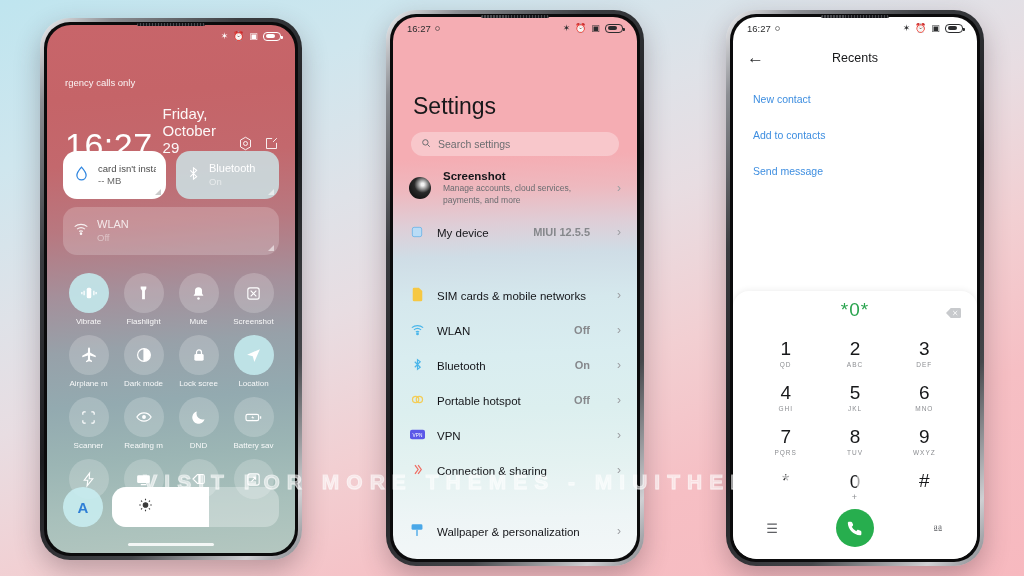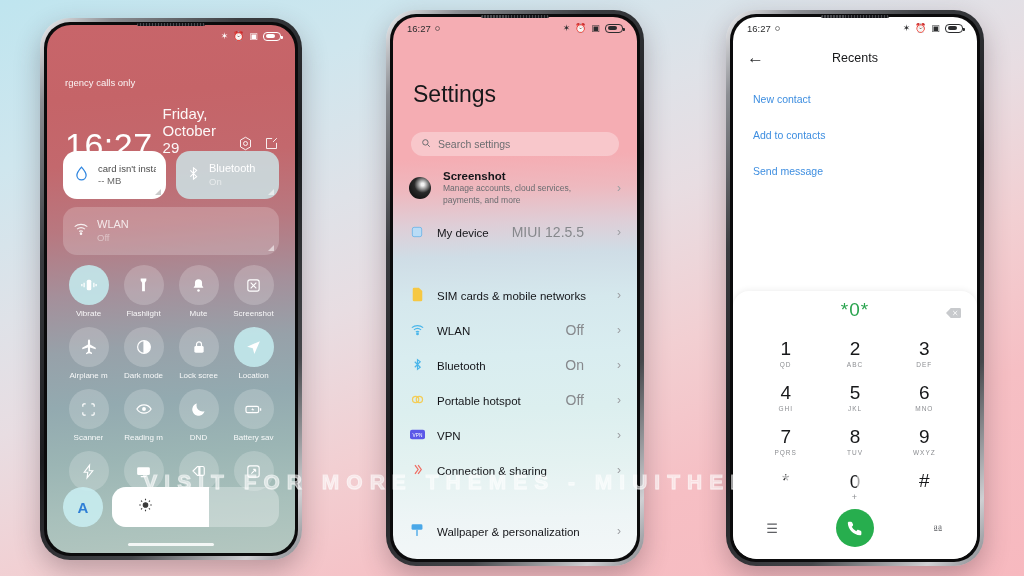--- a/index.html
+++ b/index.html
@@ -169,34 +169,34 @@
 
   
   #set-screen {
     background: linear-gradient(178deg,
       #f5adb3 0%, #f5adb3 26%, #eeb9bf 32%, #dfcdd6 38%,
       #cfdde6 44%, #d5e8ed 52%, #d9edf0 62%, #dcefef 72%,
       #e4f2f1 82%, #eef5f6 92%, #f3f7f8 100%);
     color:#17181a;
   }
   #set-screen .statusbar { color: #2b2c2e; }
-  .set-title { position:absolute; top:64px; left:20px; font-size:23px; font-weight:400; color:#17181a; }
+  .set-title { position:absolute; top:76px; left:20px; font-size:23px; font-weight:400; color:#17181a; }
   .searchbar {
     position:absolute; top:115px; left:18px; right:18px; height:24px;
     border-radius: 12px; background: rgba(255,255,255,.32);
     display:flex; align-items:center; gap:7px; padding:0 10px;
     font-size:10.5px; color:#6b6d70;
   }
   .set-list { position:absolute; top:148px; left:0; right:0; bottom:0; }
   .set-row { display:flex; align-items:center; padding: 0 16px; gap: 12px; }
   .set-ico { width:16px; height:16px; display:flex; align-items:center; justify-content:center; flex:none; }
   .set-main { flex:1; min-width:0; }
   .set-label { font-size: 11.5px; color:#15161a; }
   .set-sub { font-size: 8.5px; color:#6a6c70; line-height:1.35; margin-top:1px; }
-  .set-value { font-size:14px; color:#86888c; margin-right:21px; }
+  .set-value { font-size:11px; color:#86888c; margin-right:15px;font-weight:bold; }
   .chev { color:#9b9da1; font-size:12px; line-height:1; }
   .acct-av { width:22px; height:22px; border-radius:50%;
              background: radial-gradient(circle at 62% 34%, #f2f2f2 0 7%, #2a2a2a 42%, #050505 100%); flex:none; }
 
   
   #dial-screen { background:#fff; color:#17181a; }
   #dial-screen .statusbar { color:#2b2c2e; }
   .dial-header { position:absolute; top:24px; left:0; right:0; height:34px;
                  display:flex; align-items:center; padding: 0 14px; }
   .dial-back { font-size: 17px; color:#2b2c2e; width:26px; }
@@ -304,21 +304,21 @@
               </svg>
             </span>
             <span class="c-txt">
               <span class="c-t1" style="font-size:11px;">WLAN</span>
               <span class="c-t2" style="opacity:.55;">Off</span>
             </span>
             <span class="corner"></span>
           </div>
         </div>
 
-        <div class="tiles" style="top:240px;">
+        <div class="tiles" style="top:248px;">
 
           <div class="tile">
             <span class="tile-circ on">
               <svg width="18" height="18" viewBox="0 0 24 24" fill="none" stroke="#fff" stroke-width="1.7">
                 <rect x="9" y="5" width="6" height="14" rx="2" fill="#fff" stroke="none"></rect>
                 <path d="M5.5 9v6M2.5 10.5v3M18.5 9v6M21.5 10.5v3"></path>
               </svg>
             </span>
             <span class="tile-lbl">Vibrate</span>
           </div>

